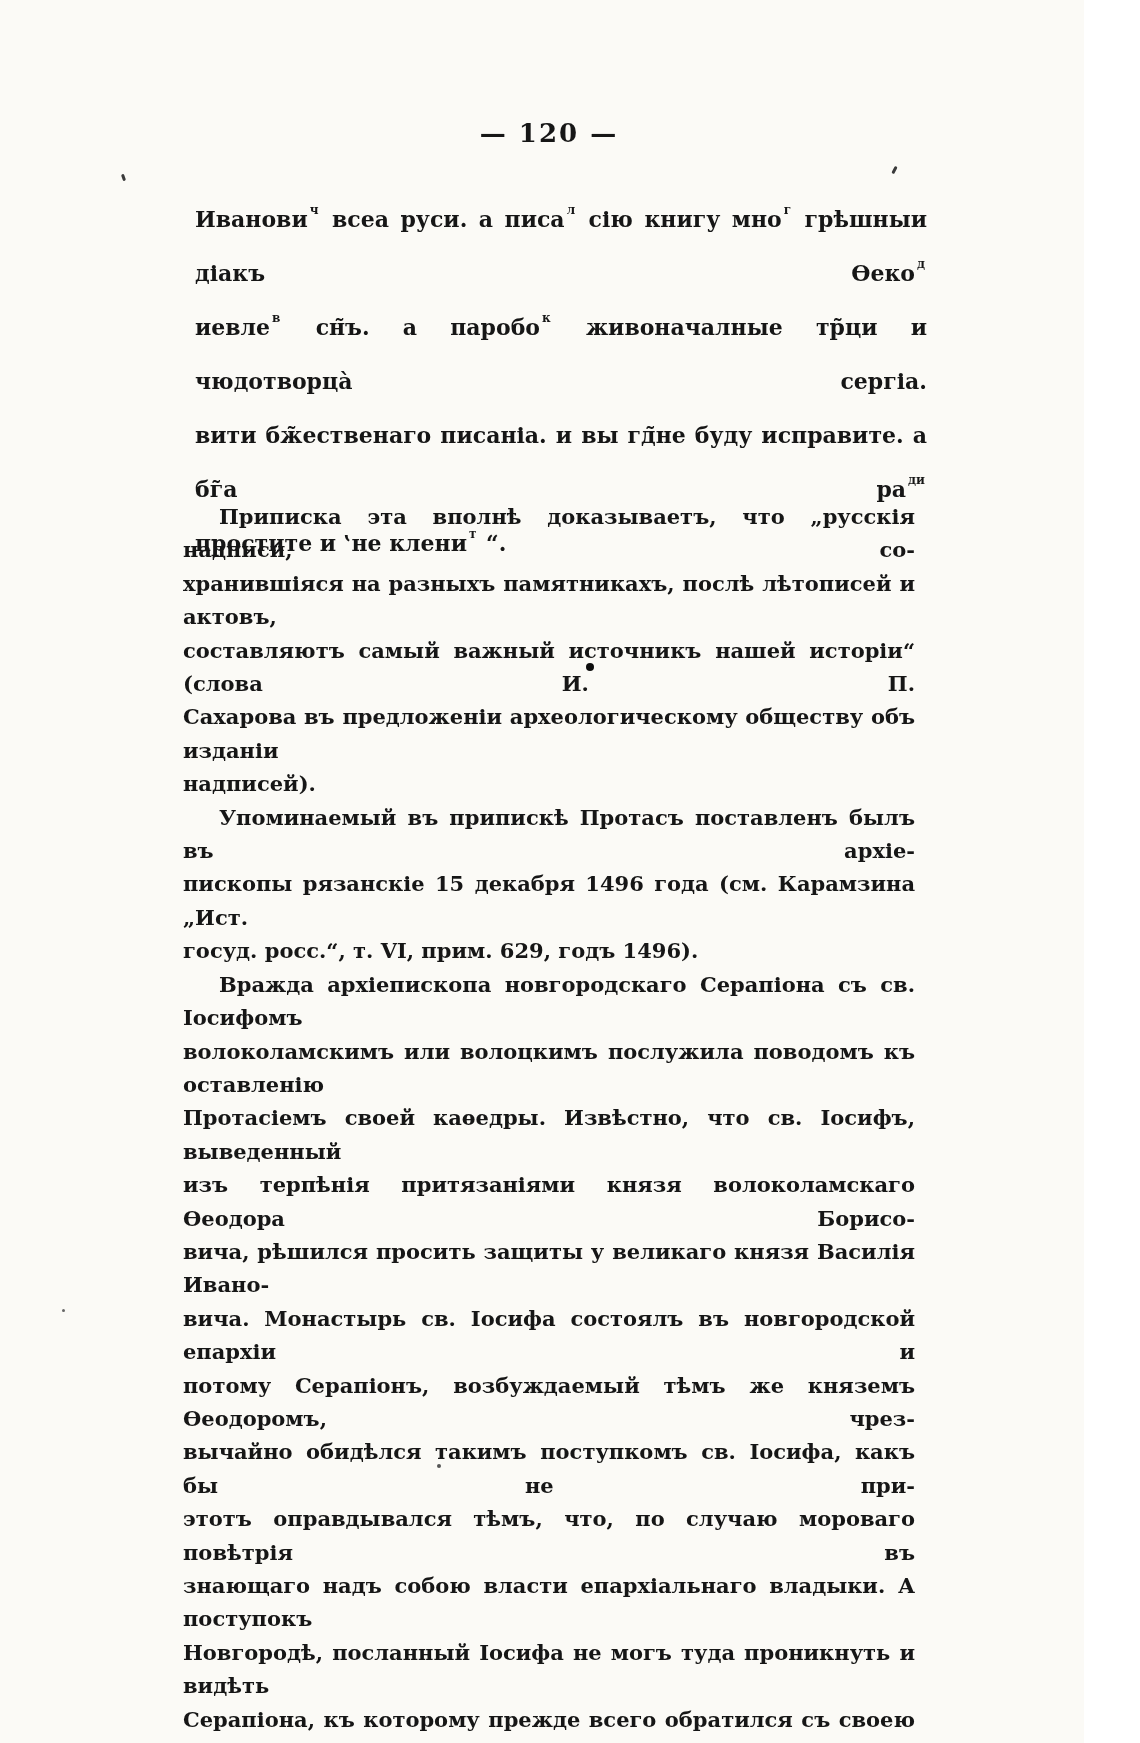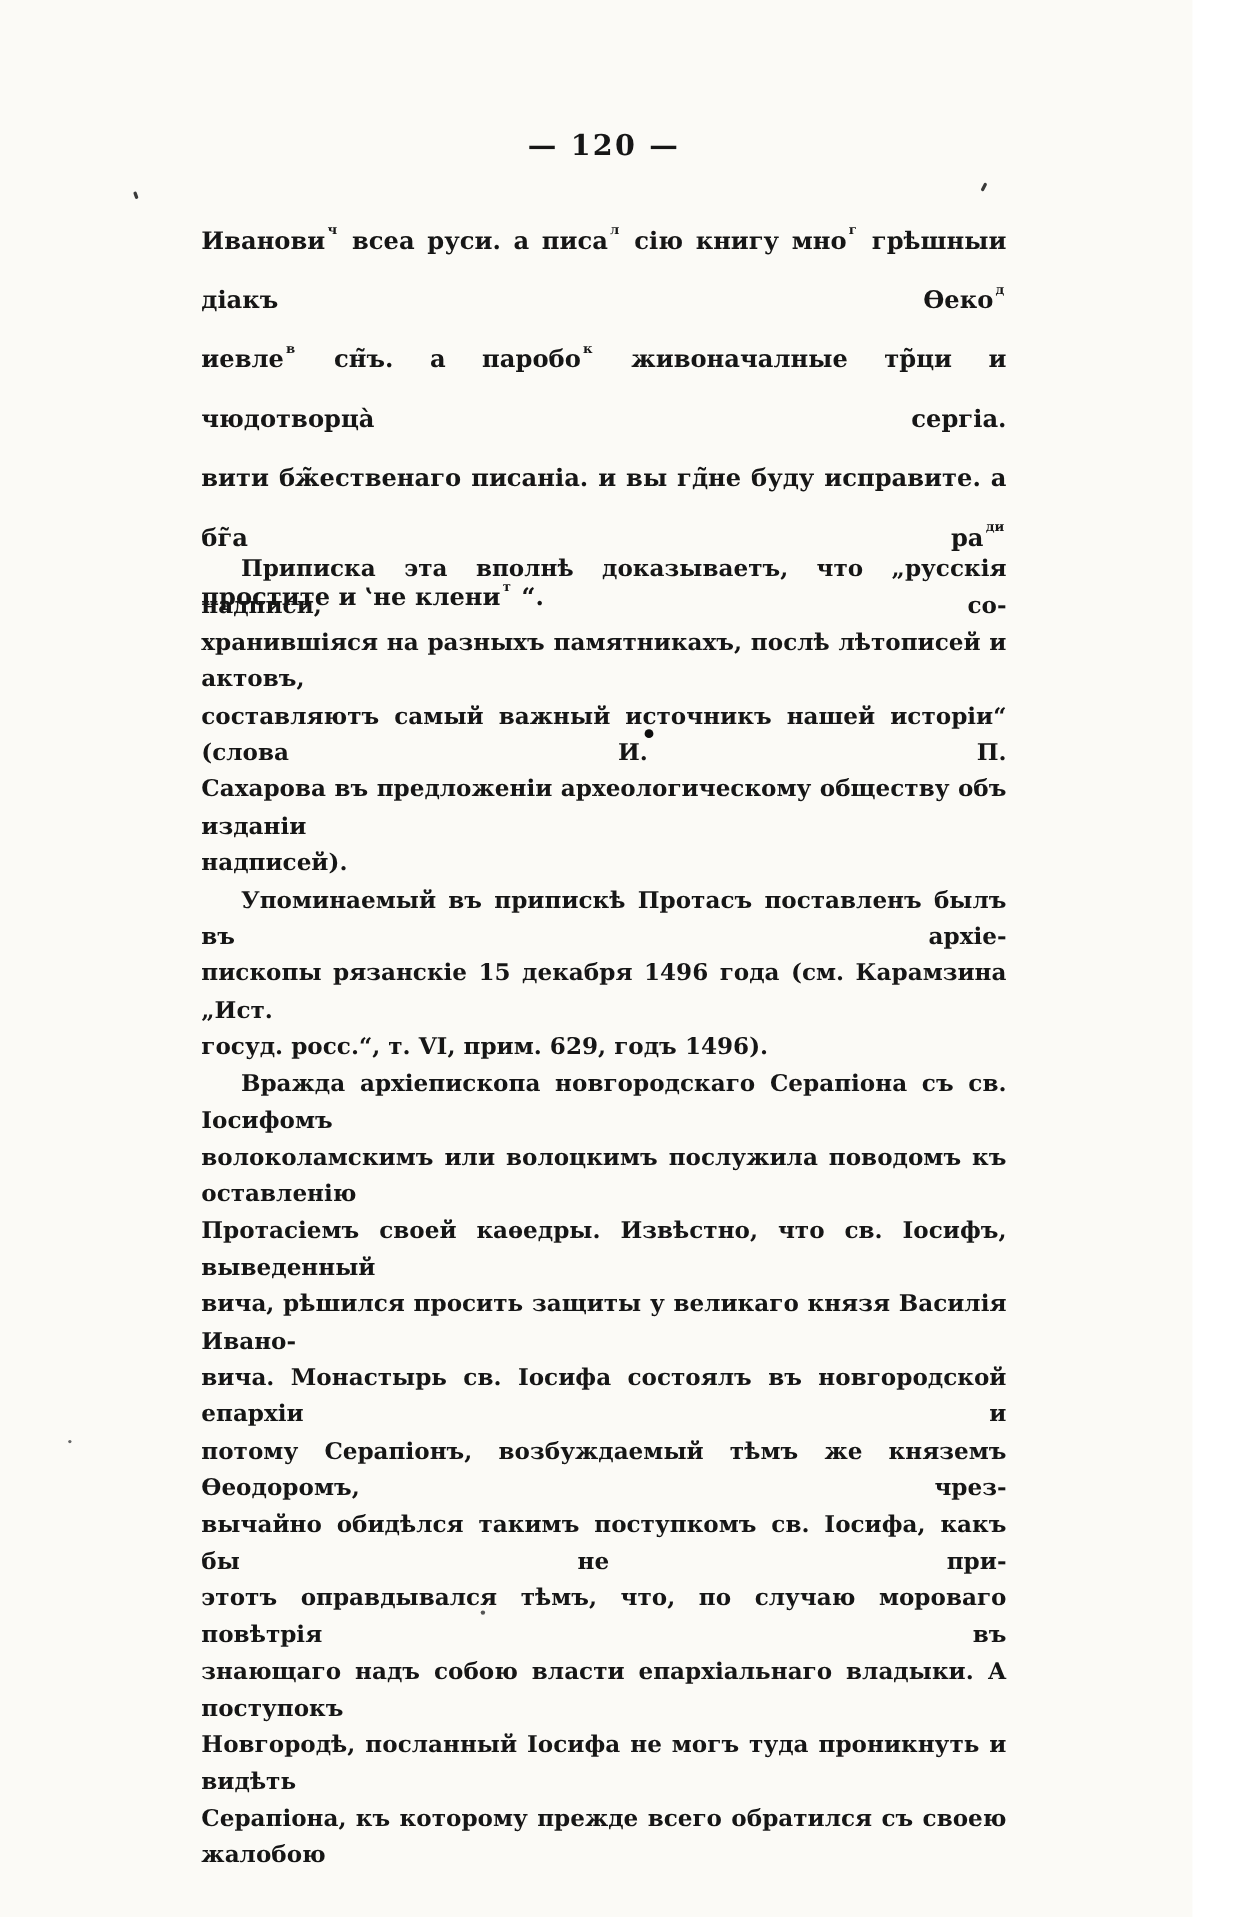--- a/index.html
+++ b/index.html
@@ -10,21 +10,21 @@
     font-family:"DejaVu Serif", serif;
     color:#161616;
     overflow:hidden;
   }
   .page-header{
     position:absolute;top:118px;left:183px;width:732px;
     text-align:center;font-size:26px;font-weight:700;
     letter-spacing:2px;
   }
   .inscription{
-    position:absolute;top:192px;left:183px;width:732px;
+    position:absolute;top:192px;left:195px;width:732px;
     font-size:22px;font-weight:700;line-height:54px;
   }
   .body-text{
     position:absolute;top:500px;left:183px;width:732px;
     font-size:21px;font-weight:700;line-height:33.4px;
   }
   .ins-line,.bline{white-space:normal;}
   .j{text-align:justify;text-align-last:justify;}
   .indent{text-indent:36px;}
   .sup{
@@ -63,20 +63,21 @@
       <div class="bline j">хранившіяся на разныхъ памятникахъ, послѣ лѣтописей и актовъ,</div>
       <div class="bline j">составляютъ самый важный источникъ нашей исторіи“ (слова И. П.</div>
       <div class="bline j">Сахарова въ предложеніи археологическому обществу объ изданіи</div>
       <div class="bline">надписей).</div>
       <div class="bline j indent">Упоминаемый въ припискѣ Протасъ поставленъ былъ въ архіе-</div>
       <div class="bline j">пископы рязанскіе 15 декабря 1496 года (см. Карамзина „Ист.</div>
       <div class="bline">госуд. росс.“, т. VI, прим. 629, годъ 1496).</div>
       <div class="bline j indent">Вражда архіепископа новгородскаго Серапіона съ св. Іосифомъ</div>
       <div class="bline j">волоколамскимъ или волоцкимъ послужила поводомъ къ оставленію</div>
       <div class="bline j">Протасіемъ своей каѳедры. Извѣстно, что св. Іосифъ, выведенный</div>
+      <div class="bline j">изъ терпѣнія притязаніями князя волоколамскаго Ѳеодора Борисо-</div>
       <div class="bline j">вича, рѣшился просить защиты у великаго князя Василія Ивано-</div>
       <div class="bline j">вича. Монастырь св. Іосифа состоялъ въ новгородской епархіи и</div>
       <div class="bline j">потому Серапіонъ, возбуждаемый тѣмъ же княземъ Ѳеодоромъ, чрез-</div>
       <div class="bline j">вычайно обидѣлся такимъ поступкомъ св. Іосифа, какъ бы не при-</div>
       <div class="bline j">этотъ оправдывался тѣмъ, что, по случаю мороваго повѣтрія въ</div>
       <div class="bline j">знающаго надъ собою власти епархіальнаго владыки. А поступокъ</div>
       <div class="bline j">Новгородѣ, посланный Іосифа не могъ туда проникнуть и видѣть</div>
       <div class="bline j">Серапіона, къ которому прежде всего обратился съ своею жалобою</div>
     </div>
 

